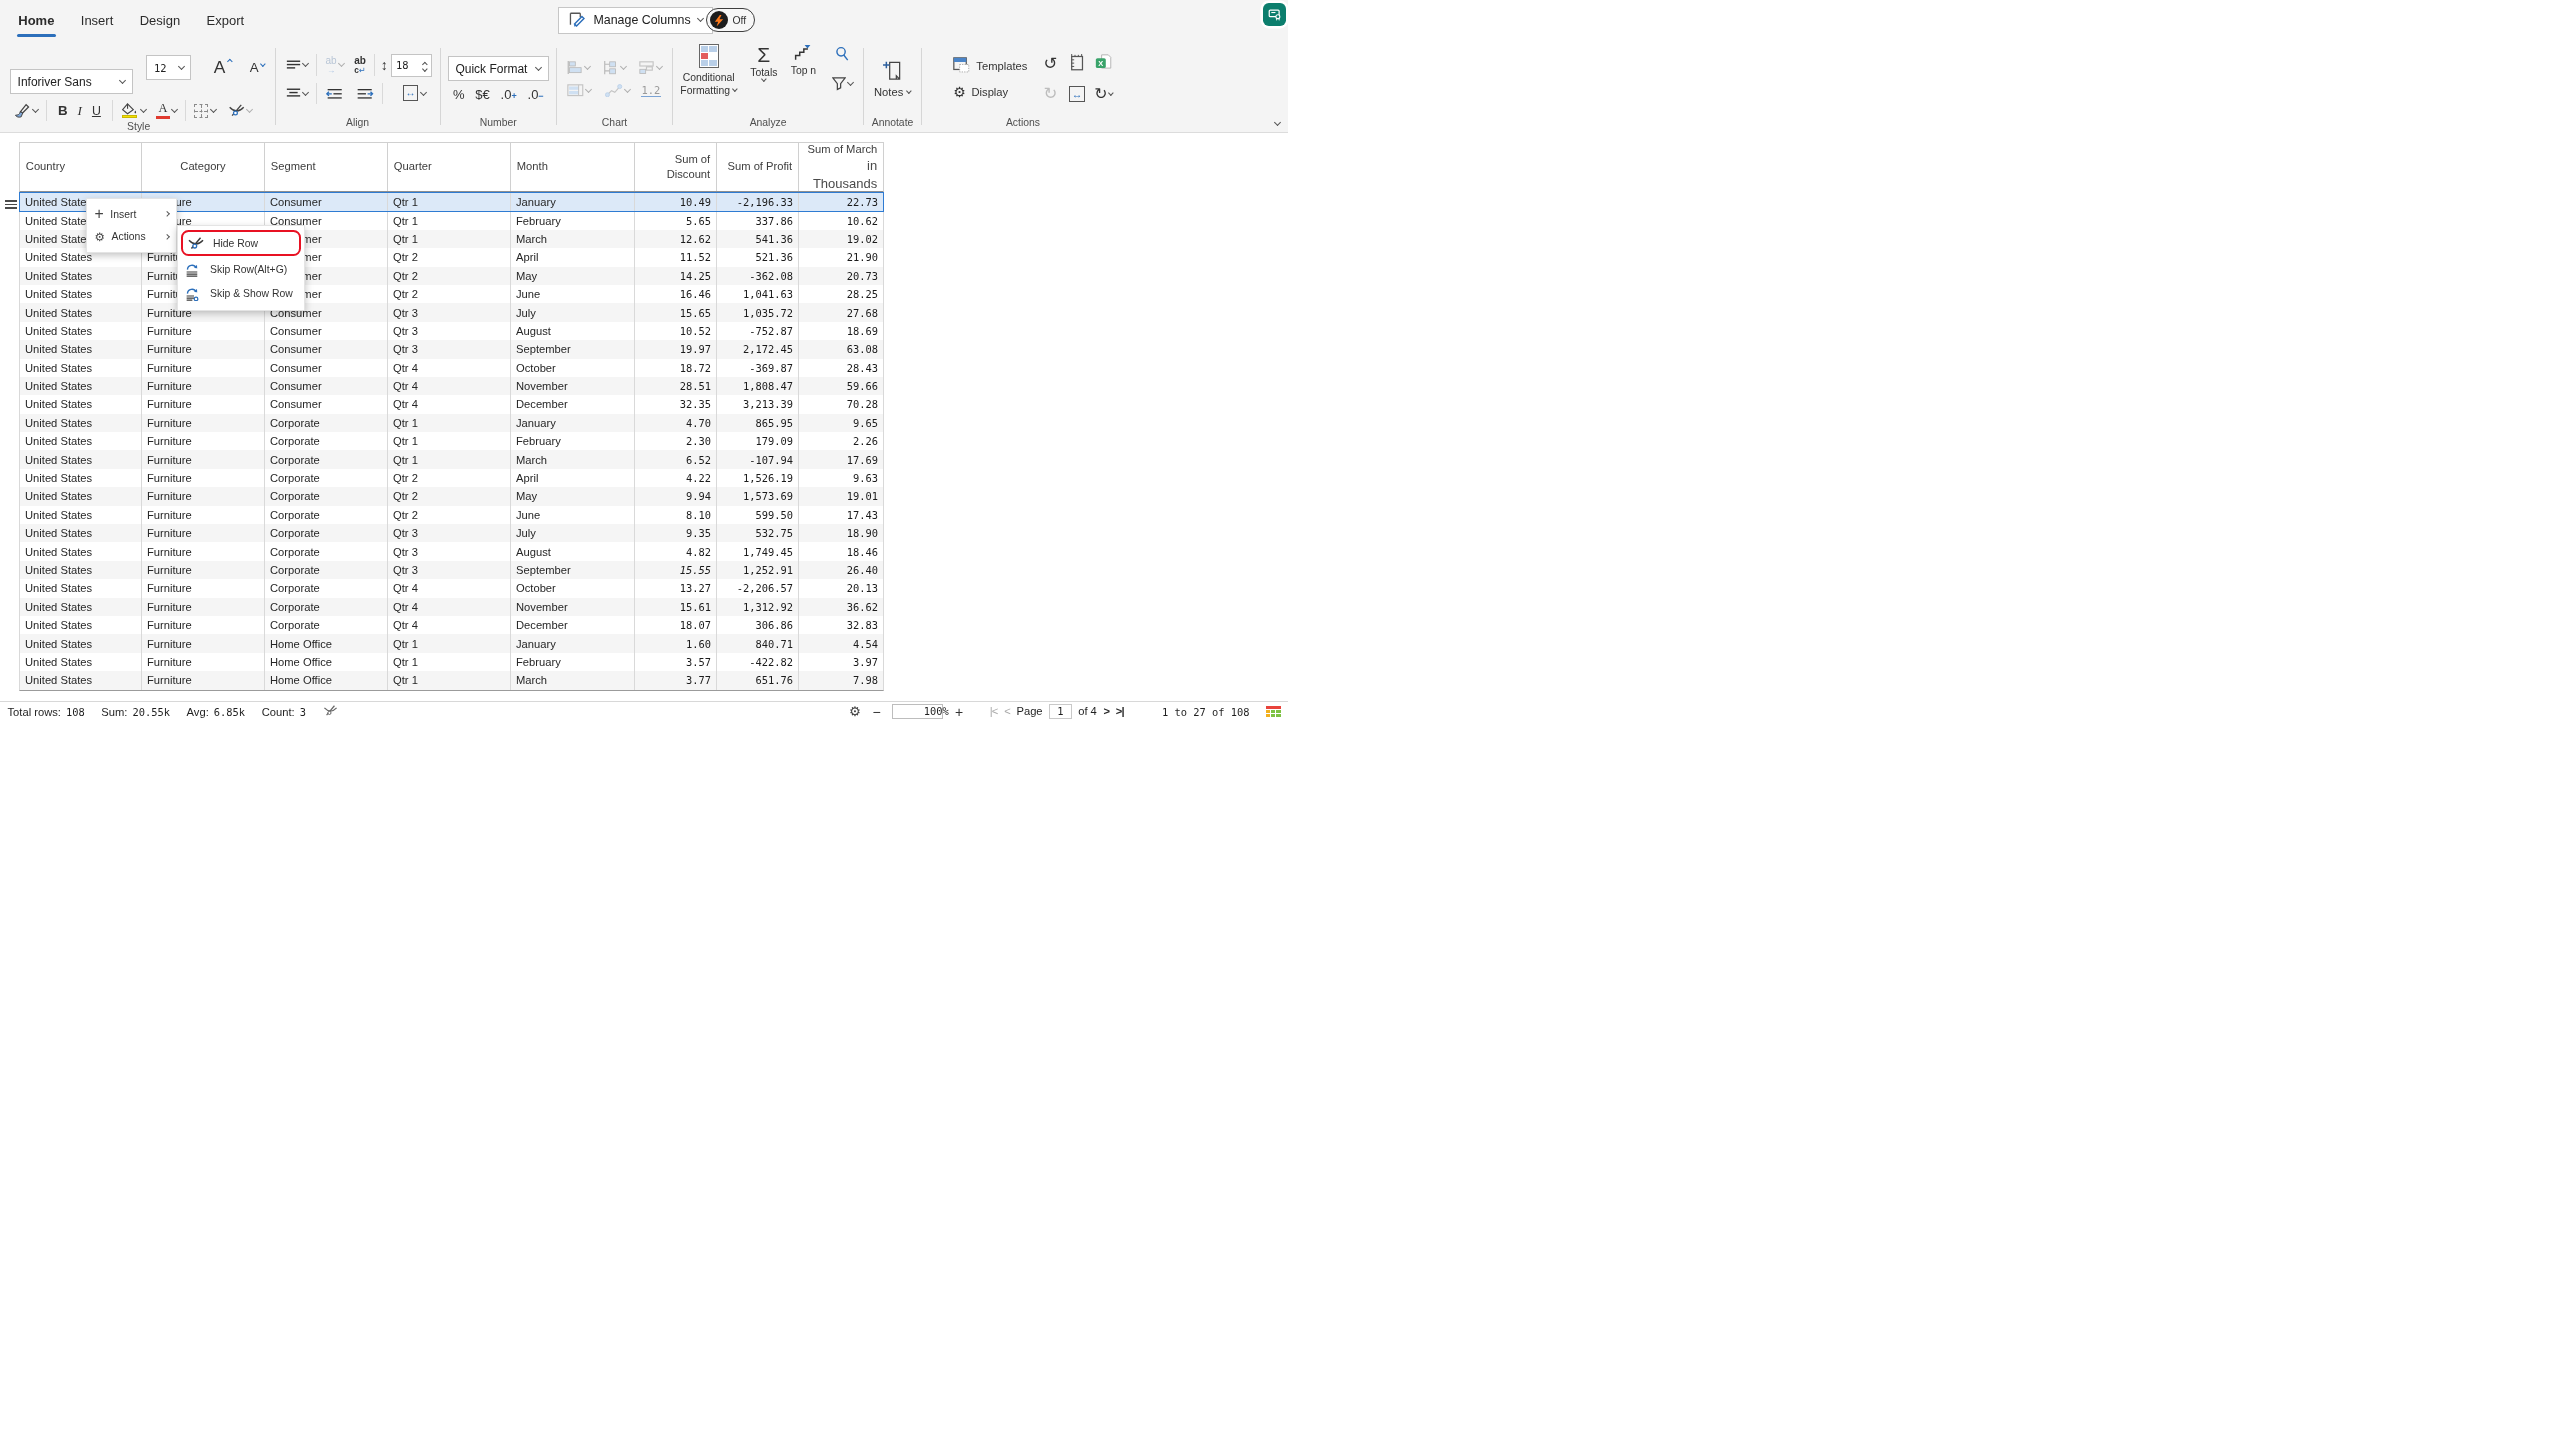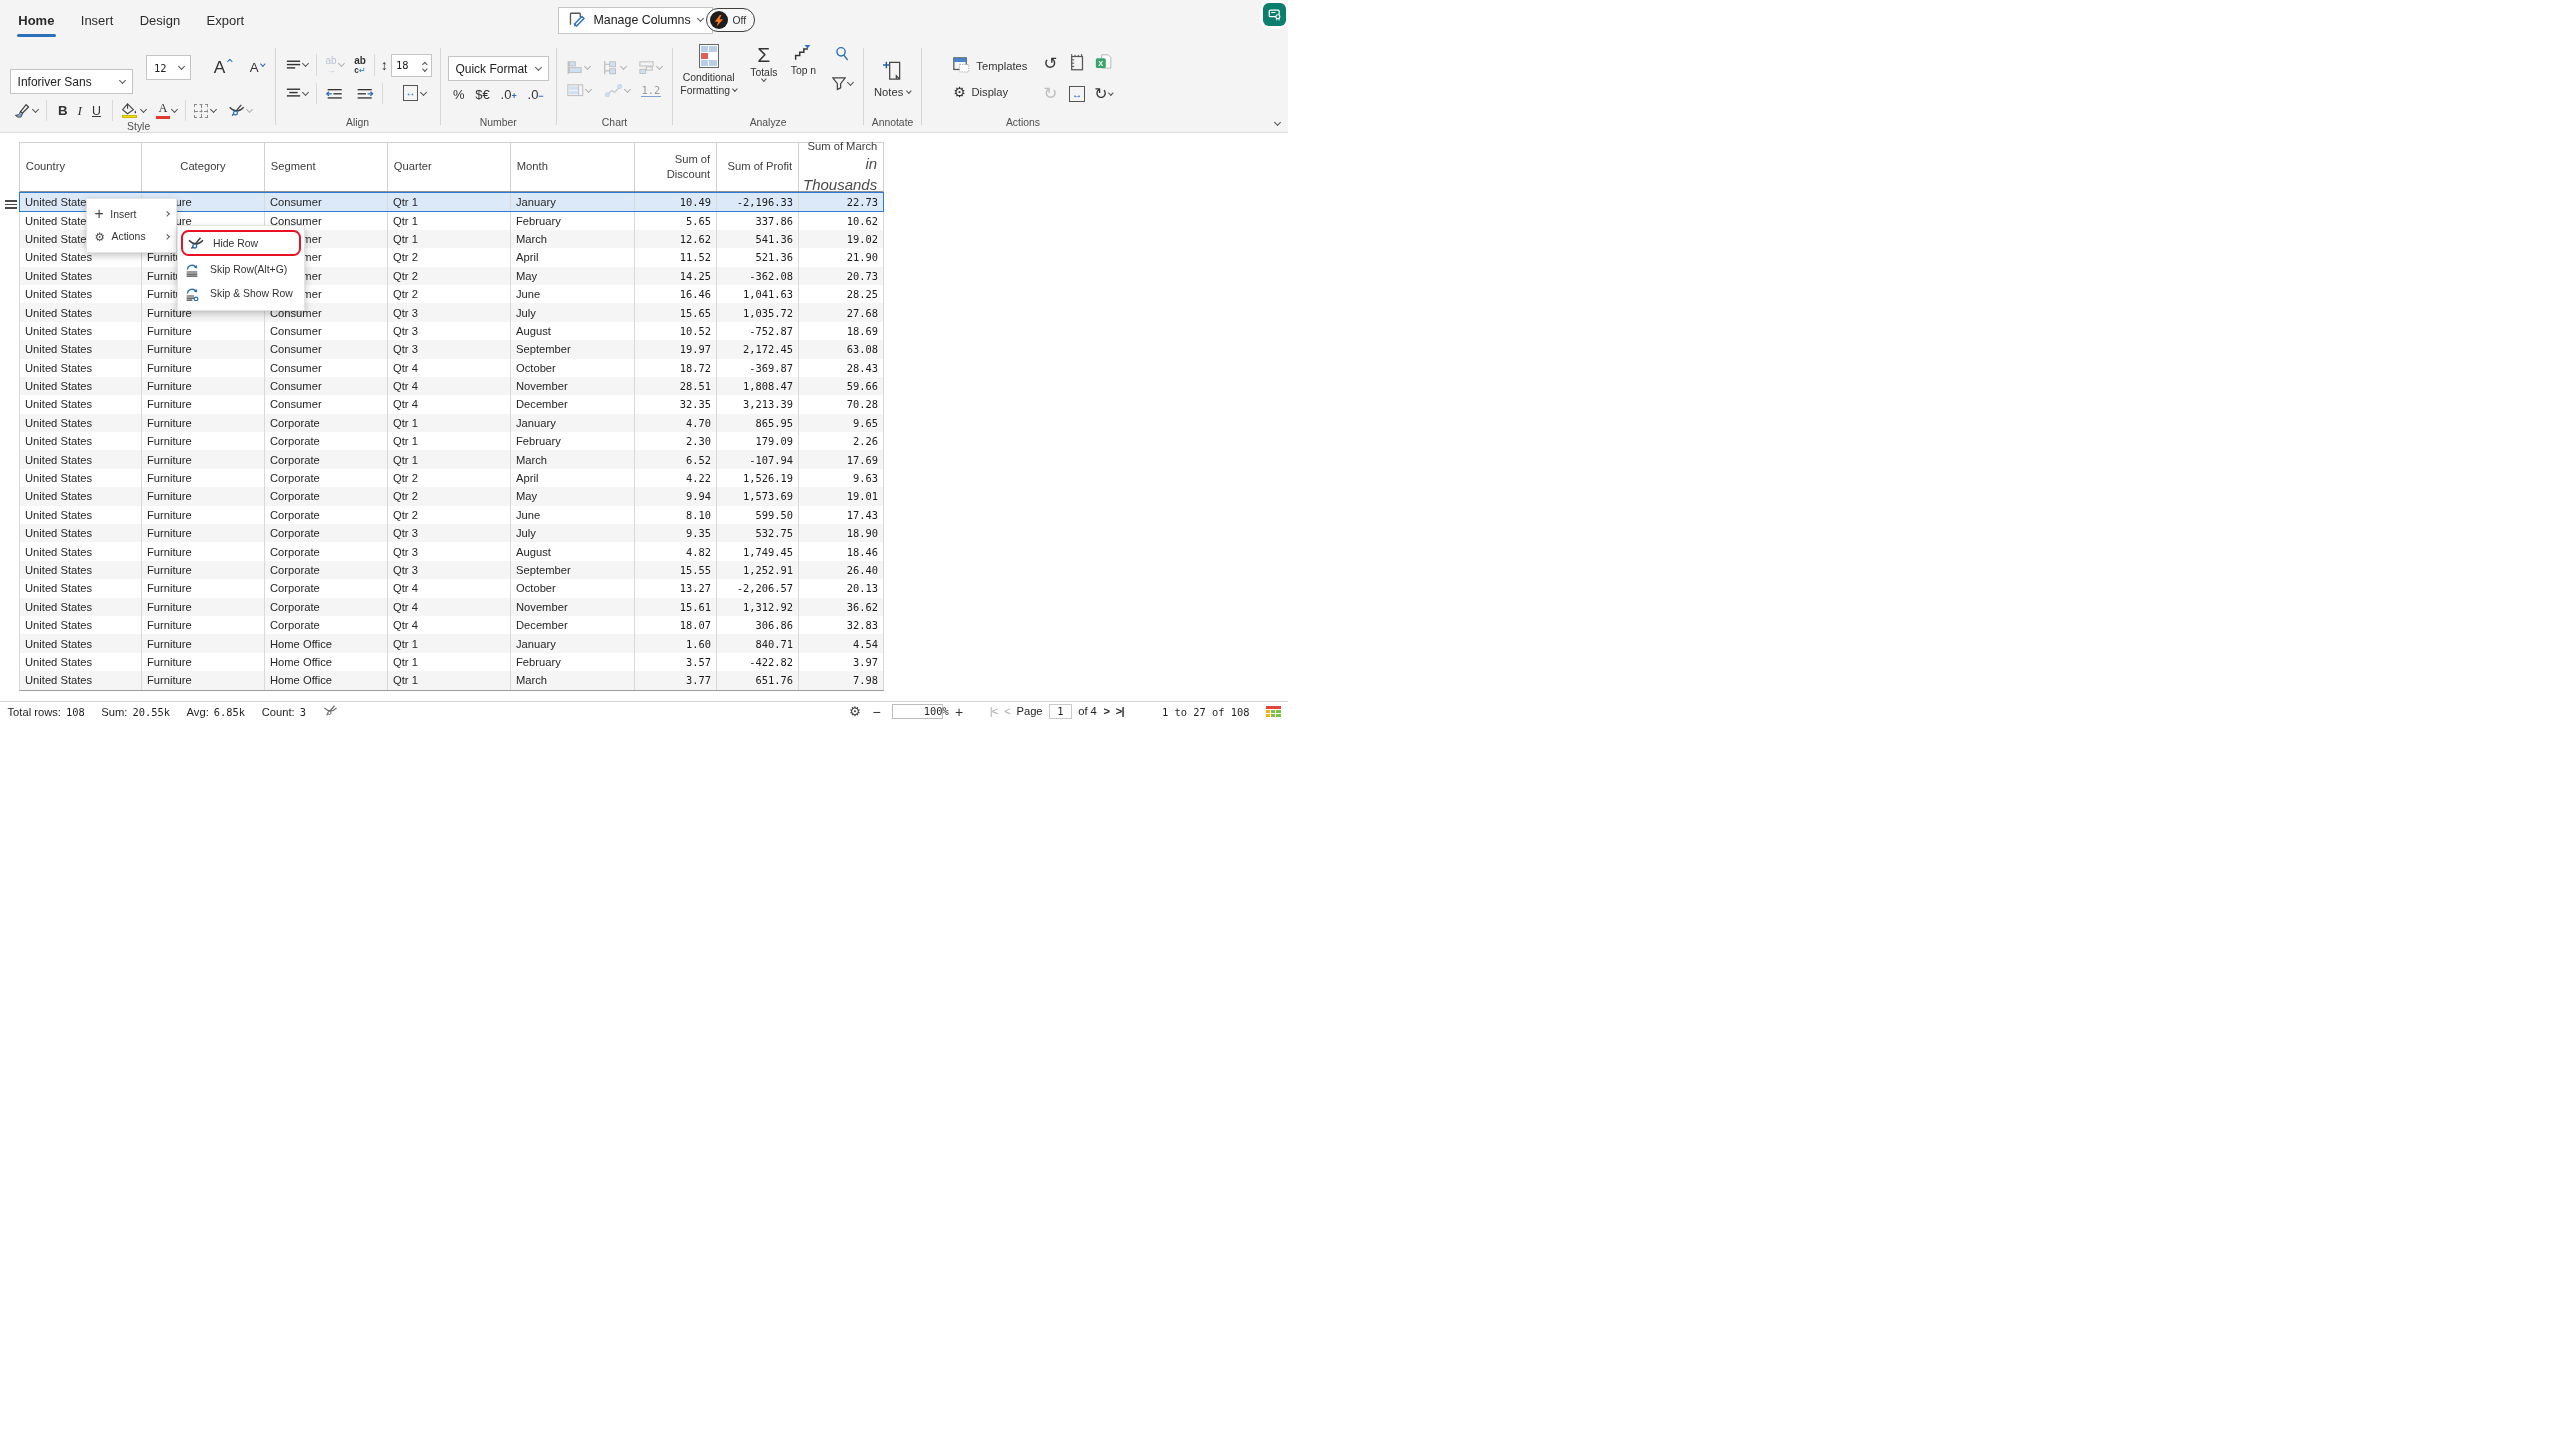--- a/index.html
+++ b/index.html
@@ -59,21 +59,21 @@
   .collapse-chv{position:absolute;right:8.3px;bottom:6.6px;}
   .onetwo{font-size:12.4px;color:#9a9a9a;border-bottom:1.7px solid #7ba3d4;padding:0 0.8px 0.8px 0.8px;}
 
   
   .canvas{position:absolute;top:133px;left:0;right:0;bottom:20px;background:#fff;}
   .table{position:absolute;left:19px;top:9px;}
   .thead{display:flex;border:0.8px solid #d0d0d0;border-bottom:2.5px double #8f8f8f;background:#fff;height:51px;}
   .hcell{border-right:0.8px solid #d0d0d0;display:flex;flex-direction:column;justify-content:center;font-size:11.2px;color:#3d3d3d;padding:0 5.8px;line-height:1.35;}
   .hcell:last-child{border-right:none;}
   .hcell.right{align-items:flex-end;text-align:right;}
-  .hsub{font-size:15px;color:#4a4a4a;font-style:italic;}
+  .hsub{font-size:13px;color:#4a4a4a;}
   .tbody{border-left:0.8px solid var(--gray-border);border-right:0.8px solid var(--gray-border);border-bottom:1.7px solid #9b9b9b;}
   .trow{display:flex;height:18.4px;background:#fff;}
   .trow.striped{background:#f5f5f5;}
   .trow.selected{background:var(--sel-fill);outline:1.7px solid var(--sel-border);outline-offset:-0.8px;position:relative;z-index:2;}
   .tcell{border-right:0.8px solid var(--gray-border);padding:0 5px;display:flex;align-items:center;font-size:11.2px;color:#262626;overflow:hidden;white-space:nowrap;}
   .tcell:last-child{border-right:none;}
   .tcell.num{justify-content:flex-end;font-family:"DejaVu Sans Mono",monospace;font-size:10.4px;color:#1b1b1b;}
 
   .rowhandle{position:absolute;left:5px;top:67px;width:11.6px;display:flex;flex-direction:column;gap:2.1px;}
   .rowhandle i{height:1.5px;background:#4a4a4a;display:block;}
@@ -725,21 +725,21 @@
           <div class="tcell num" style="width: 82px;">4.82</div>
           <div class="tcell num" style="width: 82px;">1,749.45</div>
           <div class="tcell num" style="width: 84px;">18.46</div>
         </div>
         <div class="trow striped">
           <div class="tcell" style="width: 122px;">United States</div>
           <div class="tcell" style="width: 123px;">Furniture</div>
           <div class="tcell" style="width: 123px;">Corporate</div>
           <div class="tcell" style="width: 123px;">Qtr 3</div>
           <div class="tcell" style="width: 124px;">September</div>
-          <div class="tcell num" style="width: 82px;">15.55</div>
+          <div class="tcell num" style="width: 82px; font-style: italic;">15.55</div>
           <div class="tcell num" style="width: 82px;">1,252.91</div>
           <div class="tcell num" style="width: 84px;">26.40</div>
         </div>
         <div class="trow">
           <div class="tcell" style="width: 122px;">United States</div>
           <div class="tcell" style="width: 123px;">Furniture</div>
           <div class="tcell" style="width: 123px;">Corporate</div>
           <div class="tcell" style="width: 123px;">Qtr 4</div>
           <div class="tcell" style="width: 124px;">October</div>
           <div class="tcell num" style="width: 82px;">13.27</div>

